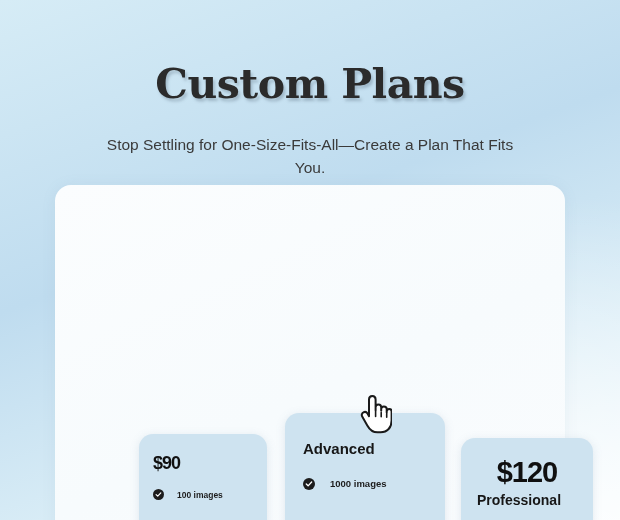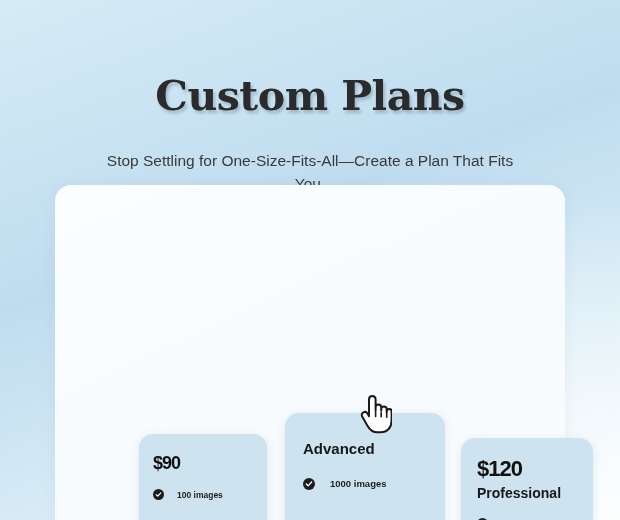--- a/index.html
+++ b/index.html
@@ -26,21 +26,21 @@
 
   
   .header {
     position: absolute;
     left: 0;
     top: 0;
     width: 620px;
     text-align: center;
   }
   .page-title {
-    margin: 12px;
+    margin: 0;
     padding-top: 60px;
     font-family: "DejaVu Serif", "Liberation Serif", serif;
     font-size: 41px;
     font-weight: bold;
     letter-spacing: -0.5px;
     color: #2b2b2b;
     text-shadow: 2px 3px 3px rgba(90,110,125,0.35);
   }
   .page-subtitle {
     margin: 8px auto;
@@ -96,21 +96,21 @@
 
   .price {
     margin: 0;
     font-weight: bold;
     color: #101010;
     letter-spacing: -1px;
     line-height: 1;
   }
   .card-basic .price { font-size: 18px; }
   .card-featured .price { font-size: 27px; }
-  .card-pro .price { font-size: 22px; }
+  .card-pro .price { font-size: 29px; text-align: center; }
 
   .plan-name {
     margin: 0;
     padding-top: 6px;
     font-weight: 600;
     color: #171717;
     line-height: 1.1;
   }
   .card-basic .plan-name { font-size: 12.5px; }
   .card-featured .plan-name { font-size: 15px; }

